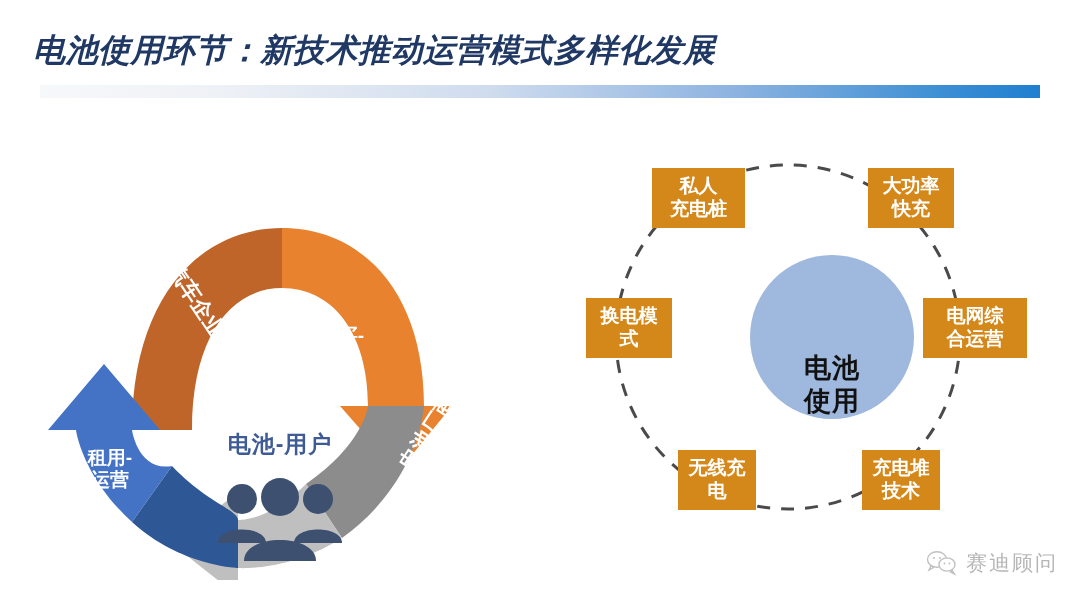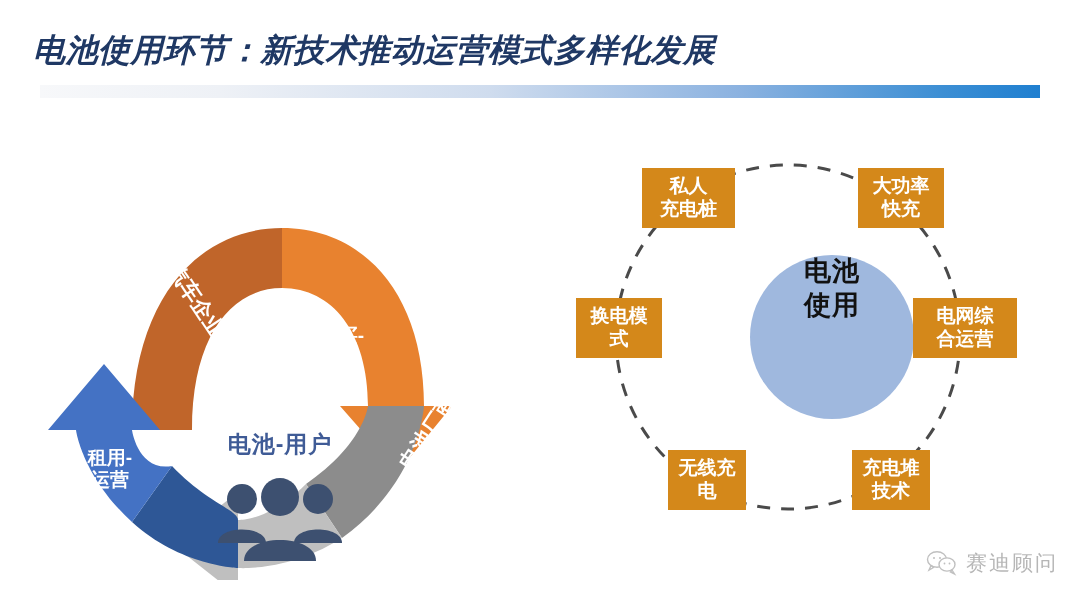--- a/index.html
+++ b/index.html
@@ -45,32 +45,32 @@
     letter-spacing:1px;
   }
   .people{position:absolute;left:196px;top:355px;width:128px;height:90px;}
 
   
   .hub{position:absolute;left:560px;top:140px;width:470px;height:420px;}
   .hub svg.ring{position:absolute;left:0;top:0;}
   .hub-circle{
     position:absolute;left:190px;height:164px;width:164px;top:115px;
     background:#9FB8DE;border-radius:50%;
-    display:flex;align-items:flex-start;justify-content:center;
+    display:flex;align-items:flex-end;justify-content:center;
   }
   .hub-circle span{
     font-size:27px;font-weight:bold;color:#111111;text-align:center;
     line-height:1.25;white-space:pre-line;letter-spacing:1px;
   }
   .chip{
     position:absolute;background:#D4881A;color:#ffffff;
     font-size:19px;font-weight:bold;text-align:center;
     line-height:1.2;white-space:pre-line;
     display:flex;align-items:center;justify-content:center;
-    padding:4px 6px;box-sizing:border-box;
+    padding:4px 6px;box-sizing:border-box;margin-left:10px;
   }
   #chip-0{left:82px;top:28px;width:93px;height:60px;}
   #chip-1{left:298px;top:28px;width:86px;height:60px;}
   #chip-2{left:353px;top:158px;width:104px;height:60px;}
   #chip-3{left:292px;top:310px;width:78px;height:60px;}
   #chip-4{left:108px;top:310px;width:78px;height:60px;}
   #chip-5{left:16px;top:158px;width:86px;height:60px;}
 
   
   .watermark{

